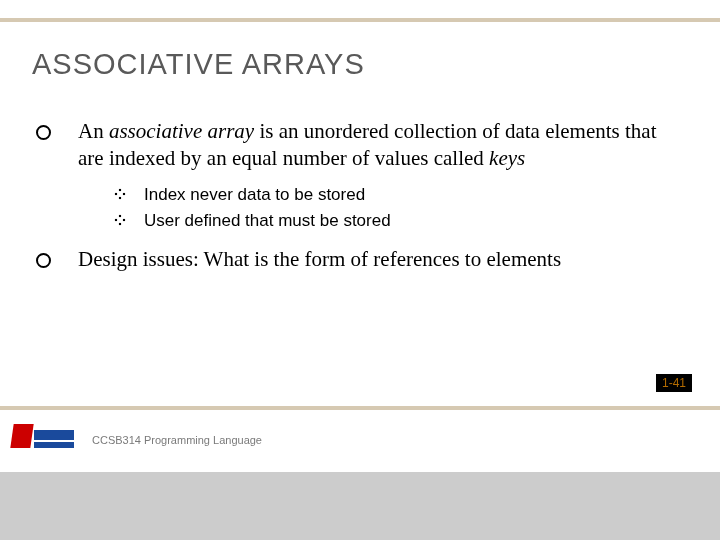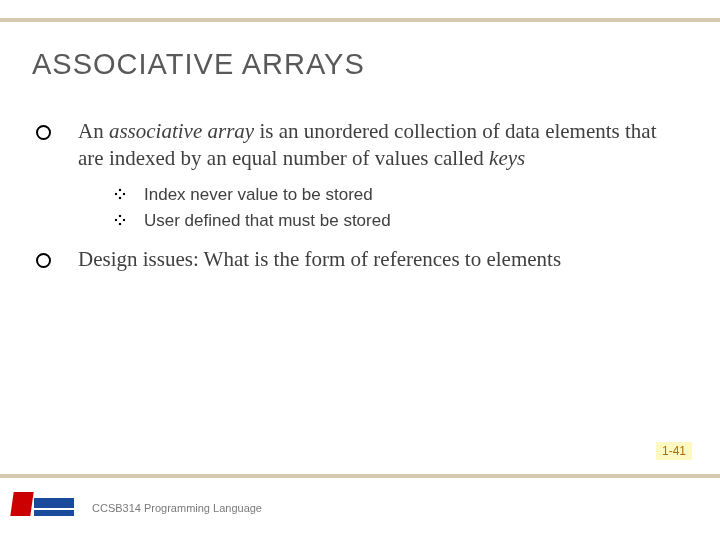--- a/index.html
+++ b/index.html
@@ -1,28 +1,28 @@
 <!DOCTYPE html>
 <html><head>
 <meta charset="utf-8">
 <style>
   * { box-sizing: border-box; margin: 0; padding: 0; }
   html, body { width: 720px; height: 540px; overflow: hidden; font-family: Arial, sans-serif; background: #ccc; }
   .slide {
-    width: 720px; height: 540px; background: #fff; position: relative;
+    width: 720px; height: 472px; background: #fff; position: relative;
   }
   .strip-top { position: absolute; top: 18px; left: 0; width: 100%; height: 4px; background: #d6c9b2; }
   .strip-bottom { position: absolute; bottom: 62px; left: 0; width: 100%; height: 4px; background: #d6c9b2; }
   .title {
     position: absolute; top: 48px; left: 32px;
     font-size: 29px; letter-spacing: 1px; color: #595959; font-weight: 400;
   }
   .content {
     position: absolute; top: 118px; left: 32px; width: 650px;
-    color: #404040; font-family: Georgia, 'Times New Roman', serif;
+    color: #000000; font-family: Georgia, 'Times New Roman', serif;
     font-size: 21px; line-height: 1.28;
   }
   ul.lvl1 { list-style: none; }
   ul.lvl1 > li { position: relative; padding-left: 46px; margin-bottom: 14px; }
   ul.lvl1 > li::before {
     content: ""; position: absolute; left: 4px; top: 7px;
     width: 11px; height: 11px; border: 2px solid #000; border-radius: 50%;
   }
   ul.lvl2 { list-style: none; margin-top: 12px; font-family: Arial, sans-serif; font-size: 17px; }
   ul.lvl2 > li { position: relative; padding-left: 66px; margin-bottom: 4px; line-height: 1.3; }
@@ -31,21 +31,21 @@
     width: 12px; height: 12px;
     background:
       radial-gradient(circle at 6px 2px, #000 1.3px, transparent 1.6px),
       radial-gradient(circle at 10px 6px, #000 1.3px, transparent 1.6px),
       radial-gradient(circle at 6px 10px, #000 1.3px, transparent 1.6px),
       radial-gradient(circle at 2px 6px, #000 1.3px, transparent 1.6px);
   }
   .italic { font-style: italic; }
   .slide-num {
     position: absolute; right: 28px; bottom: 80px;
-    background: #fef9c3; color: #b36b00; font-size: 12px; padding: 2px 6px;
+    background: #000000; color: #b36b00; font-size: 12px; padding: 2px 6px;
     font-family: Arial, sans-serif;
   }
   .footer-text {
     position: absolute; left: 92px; bottom: 26px;
     font-size: 11px; color: #7a7a7a; font-family: Arial, sans-serif; margin-top: 48px;
   }
   .logo {
     position: absolute; left: 8px; bottom: 20px; width: 68px; height: 30px;
   }
   .logo .red { position:absolute; left:4px; top:2px; width:20px; height:24px; background:#c00; transform: skewX(-8deg); }
@@ -59,21 +59,21 @@
   <div class="strip-top"></div>
   <div class="strip-bottom"></div>
 
   <h1 class="title">ASSOCIATIVE ARRAYS</h1>
 
   <div class="content">
     <ul class="lvl1">
       <li>
         <span>An <span class="italic">associative array</span> is an unordered collection of data elements that are indexed by an equal number of values called <span class="italic">keys</span></span>
         <ul class="lvl2">
-          <li>Index never value to be stored</li>
+          <li>Index never data to be stored</li>
           <li>User defined that must be stored</li>
         </ul>
       </li>
       <li>
         <span>Design issues: What is the form of references to elements</span>
       </li>
     </ul>
   </div>
 
   <div class="slide-num">1-41</div>

